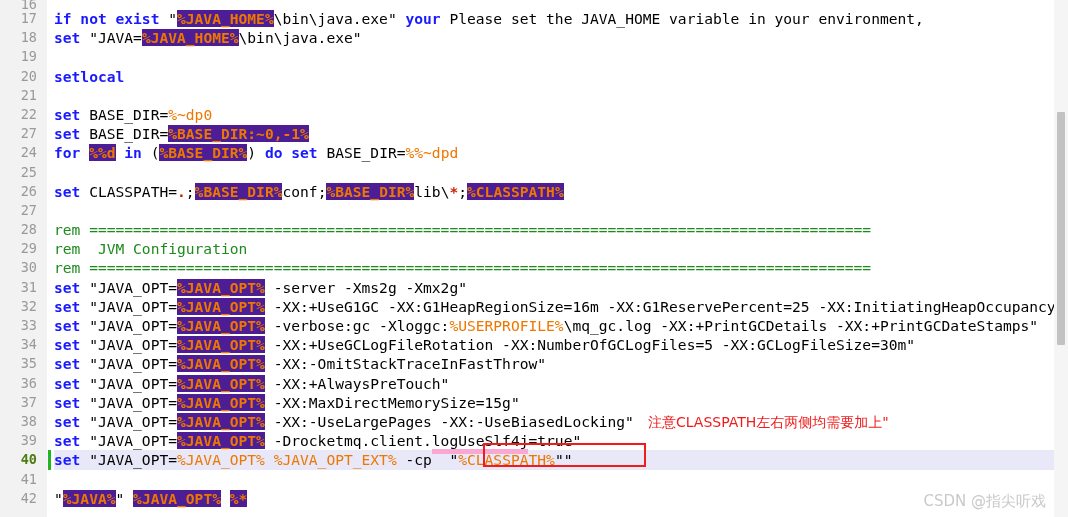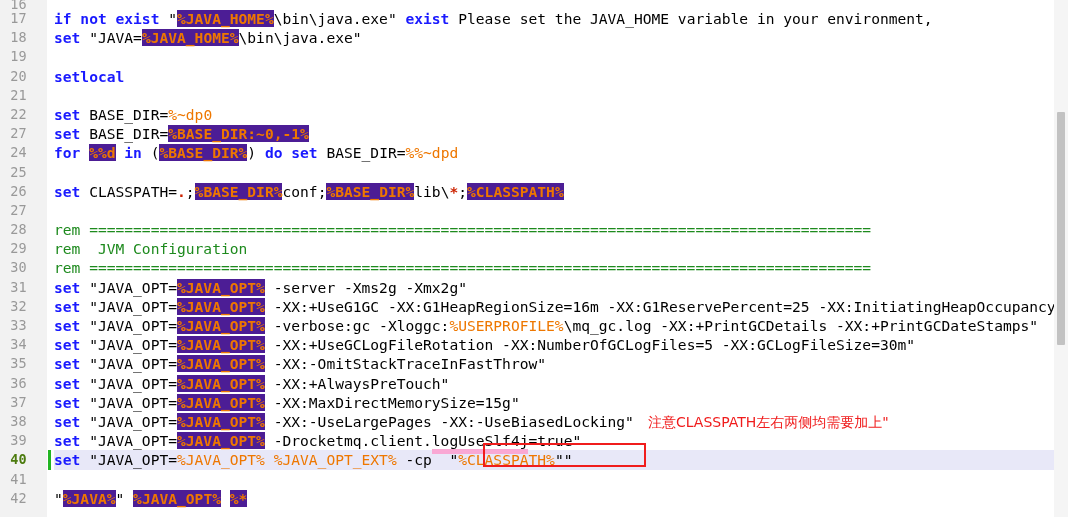--- a/index.html
+++ b/index.html
@@ -26,21 +26,21 @@
     position: absolute;
     left: 0; top: 0;
     width: 47px; height: 517px;
     background: #f2f2f2;
     border-right: 0px solid #f2f2f2;
     z-index: 2;
   }
   #gutter .ln {
     height: 19.2px;
     line-height: 19.2px;
-    text-align: center;
+    text-align: right;
     padding-right: 10px;
     font-size: 13.5px;
     color: #999999;
     font-family: "DejaVu Sans Mono", "Liberation Mono", monospace;
     white-space: pre;
   }
   #gutter .ln.cur { color: #4d7c0f; font-weight: bold; }
 
   
   #markers {
@@ -202,21 +202,21 @@
       <div class="mk">
         <div class="bar"></div>
       </div>
       <div class="mk"></div>
       <div class="mk"></div>
     </div>
 
   <div id="codewrap">
     <div id="code">
         <div class="line" style="height: 9px; line-height: 9px; overflow: hidden;"></div>
-        <div class="line"><span class="kw">if not exist</span><span class="pln"> "</span><span class="var">%JAVA_HOME%</span><span class="pln">\bin\java.exe" </span><span class="kw">exist</span><span class="pln"> Please set the JAVA_HOME variable in your environment,</span></div>
+        <div class="line"><span class="kw">if not exist</span><span class="pln"> "</span><span class="var">%JAVA_HOME%</span><span class="pln">\bin\java.exe" </span><span class="kw">your</span><span class="pln"> Please set the JAVA_HOME variable in your environment,</span></div>
         <div class="line"><span class="kw">set</span><span class="pln"> "JAVA=</span><span class="var">%JAVA_HOME%</span><span class="pln">\bin\java.exe"</span></div>
         <div class="line"></div>
         <div class="line"><span class="kw">setlocal</span></div>
         <div class="line"></div>
         <div class="line"><span class="kw">set</span><span class="pln"> BASE_DIR=</span><span class="var2">%~dp0</span></div>
         <div class="line"><span class="kw">set</span><span class="pln"> BASE_DIR=</span><span class="var">%BASE_DIR:~0,-1%</span></div>
         <div class="line"><span class="kw">for</span><span class="pln"> </span><span class="var">%%d</span><span class="pln"> </span><span class="kw">in</span><span class="pln"> (</span><span class="var">%BASE_DIR%</span><span class="pln">) </span><span class="kw">do set</span><span class="pln"> BASE_DIR=</span><span class="var2">%%~dpd</span></div>
         <div class="line"></div>
         <div class="line"><span class="kw">set</span><span class="pln"> CLASSPATH=</span><span class="op">.</span><span class="pln">;</span><span class="var">%BASE_DIR%</span><span class="pln">conf;</span><span class="var">%BASE_DIR%</span><span class="pln">lib\</span><span class="op">*</span><span class="pln">;</span><span class="var">%CLASSPATH%</span></div>
         <div class="line"></div>
@@ -236,14 +236,15 @@
         <div class="line"></div>
         <div class="line"><span class="pln">"</span><span class="var">%JAVA%</span><span class="pln">" </span><span class="var">%JAVA_OPT%</span><span class="pln"> </span><span class="var">%*</span></div>
       </div>
   </div>
 
   <div id="redbox"></div>
 
   <div id="vscroll-track"></div>
   <div id="vscroll-thumb"></div>
 
+  <div id="watermark">CSDN @指尖听戏</div>
 
 </div>
 
 </body></html>

